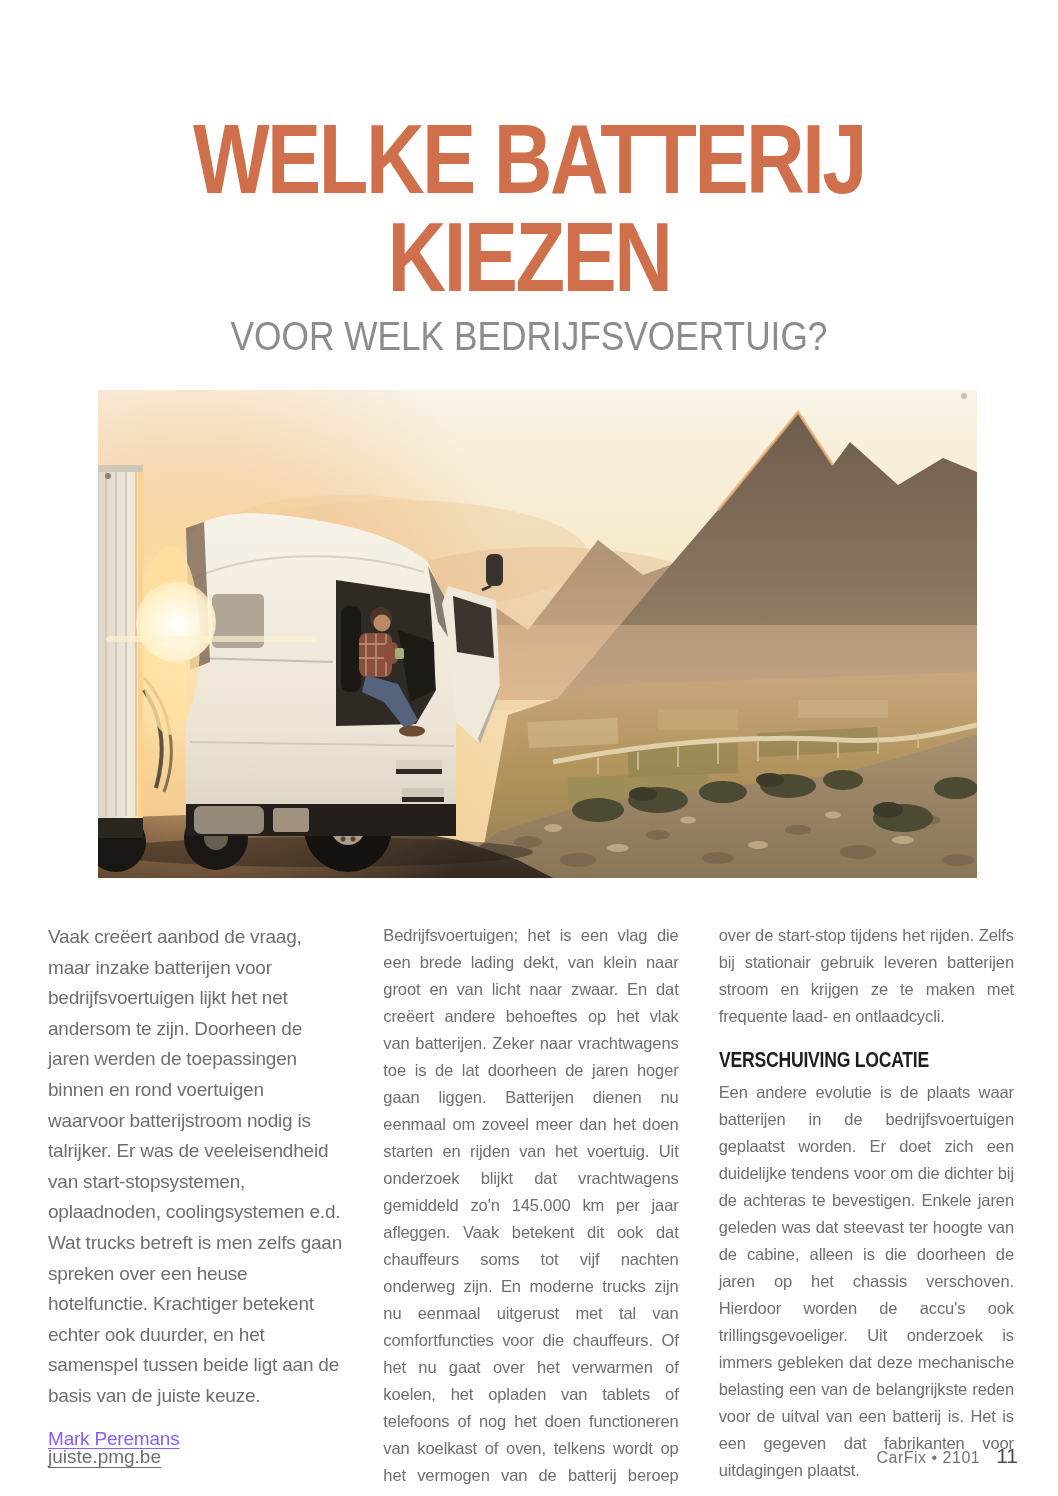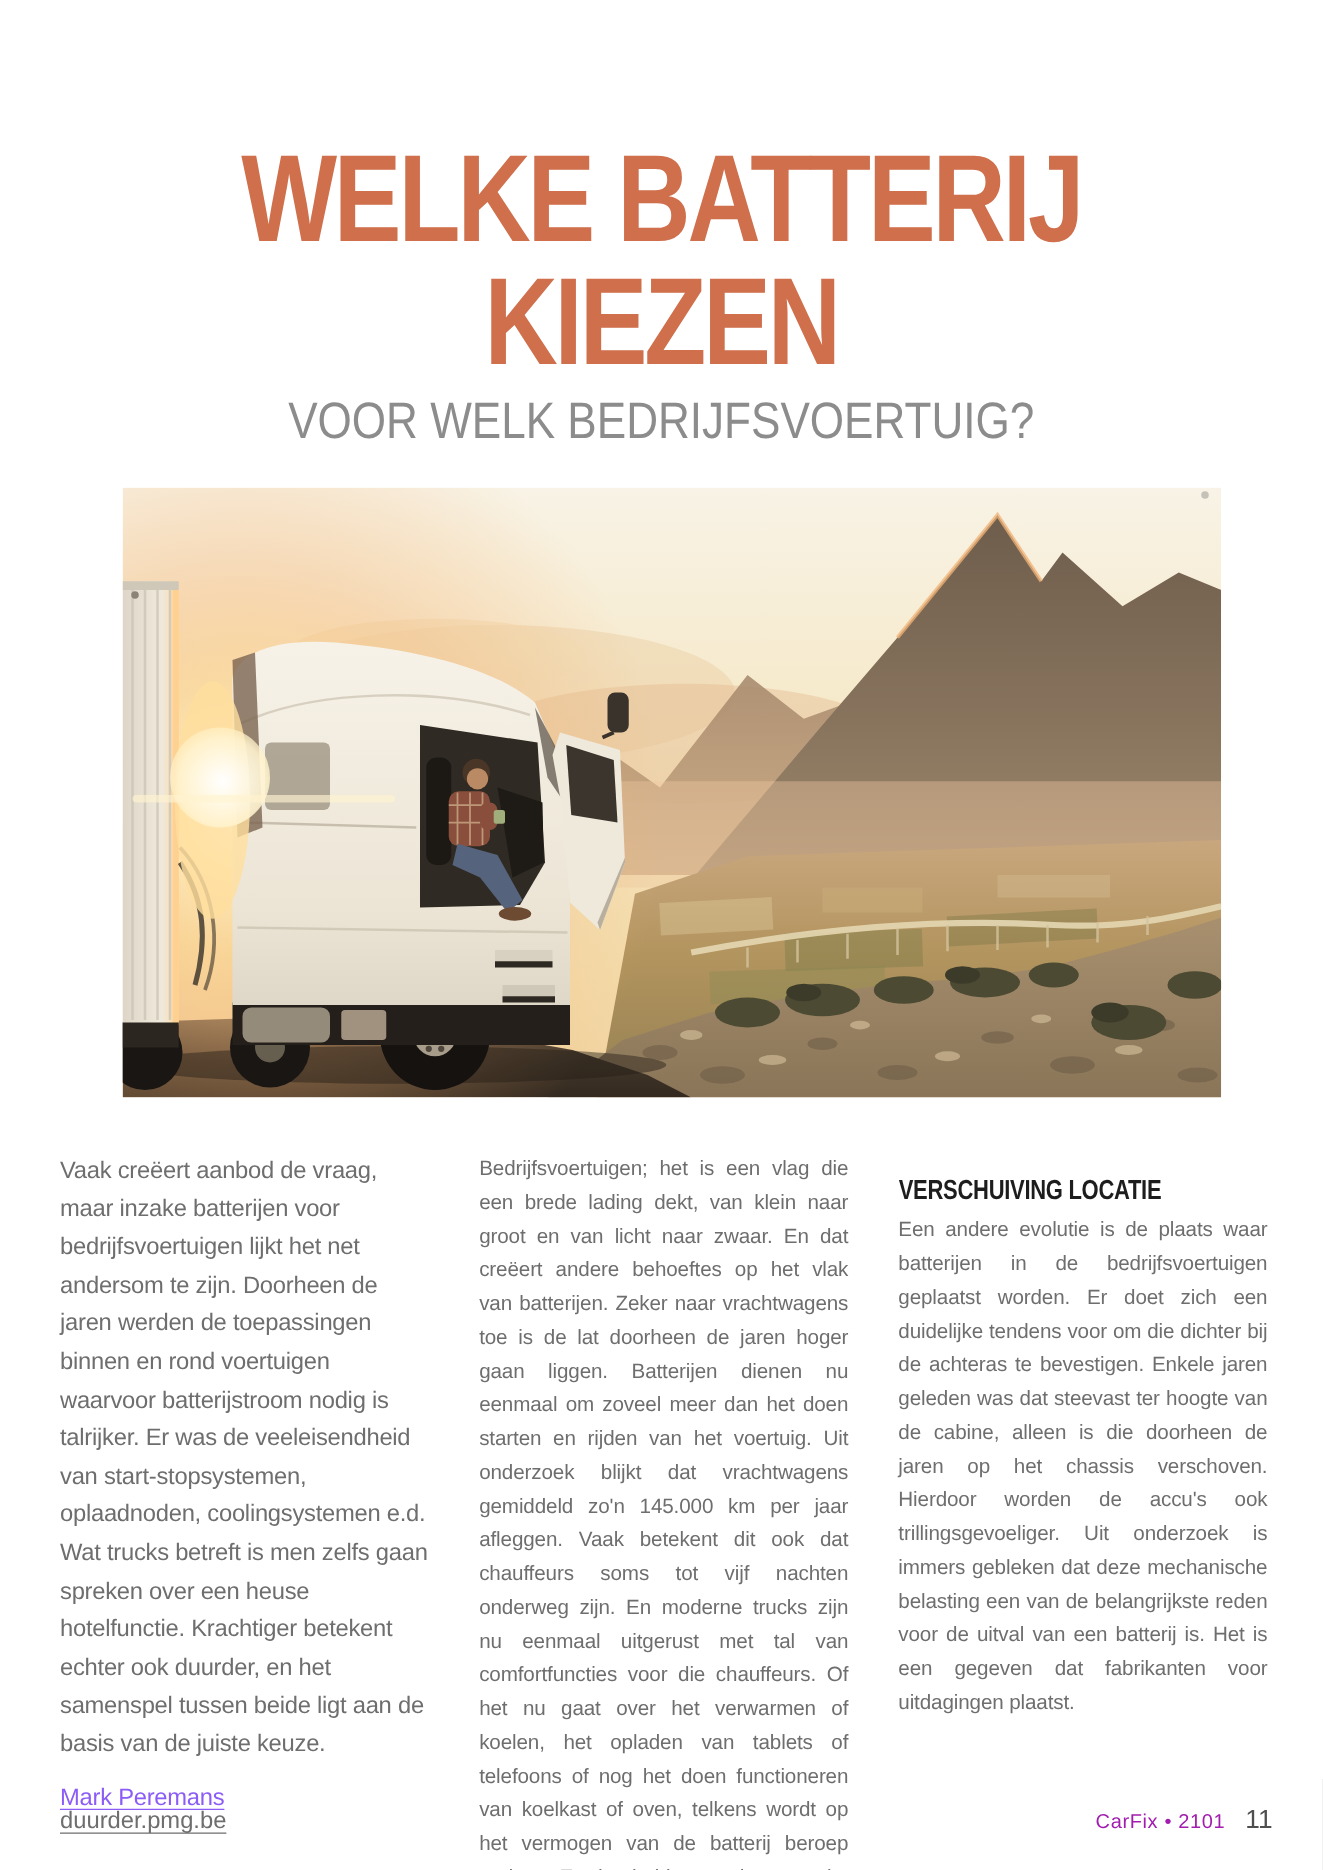--- a/index.html
+++ b/index.html
@@ -74,21 +74,21 @@
   .pfooter{
     position:absolute;left:48px;top:1444px;width:970px;
     display:flex;justify-content:space-between;align-items:baseline;
   }
   .site-link{
     font-size:19px;color:#6e6e6e;
     text-decoration:underline;text-underline-offset:4px;
     cursor:pointer;
   }
   .folio{display:flex;align-items:baseline;gap:16px;}
-  .issue{font-size:16px;color:#a21caf;letter-spacing:0.5px;}
+  .issue{font-size:16px;color:#737373;letter-spacing:0.5px;}
   .pageno{font-size:21px;color:#4f4f4f;}
 </style>
 </head>
 <body>
 
 <div class="page">
 
   <div class="hdr">
     <div class="title-wrap">
       <div>WELKE BATTERIJ</div>
@@ -331,26 +331,27 @@
     <section class="col col-intro">
       <p>Vaak creëert aanbod de vraag, maar inzake batterijen voor bedrijfsvoertuigen lijkt het net andersom te zijn. Doorheen de jaren werden de toepassingen binnen en rond voertuigen waarvoor batterijstroom nodig is talrijker. Er was de veeleisendheid van start-stopsystemen, oplaadnoden, coolingsystemen e.d. Wat trucks betreft is men zelfs gaan spreken over een heuse hotelfunctie. Krachtiger betekent echter ook duurder, en het samenspel tussen beide ligt aan de basis van de juiste keuze.</p>
       <div class="author">Mark Peremans</div>
     </section>
 
     <section class="col col-body">
       <p class="cont">Bedrijfsvoertuigen; het is een vlag die een brede lading dekt, van klein naar groot en van licht naar zwaar. En dat creëert andere behoeftes op het vlak van batterijen. Zeker naar vrachtwagens toe is de lat doorheen de jaren hoger gaan liggen. Batterijen dienen nu eenmaal om zoveel meer dan het doen starten en rijden van het voertuig. Uit onderzoek blijkt dat vrachtwagens gemiddeld zo'n 145.000 km per jaar afleggen. Vaak betekent dit ook dat chauffeurs soms tot vijf nachten onderweg zijn. En moderne trucks zijn nu eenmaal uitgerust met tal van comfortfuncties voor die chauffeurs. Of het nu gaat over het verwarmen of koelen, het opladen van tablets of telefoons of nog het doen functioneren van koelkast of oven, telkens wordt op het vermogen van de batterij beroep gedaan. En dan hebben we het nog niet</p>
     </section>
 
     <section class="col col-body">
+      <p>over de start-stop tijdens het rijden. Zelfs bij stationair gebruik leveren batterijen stroom en krijgen ze te maken met frequente laad- en ontlaadcycli.</p>
       <h2>VERSCHUIVING LOCATIE</h2>
       <p>Een andere evolutie is de plaats waar batterijen in de bedrijfsvoertuigen geplaatst worden. Er doet zich een duidelijke tendens voor om die dichter bij de achteras te bevestigen. Enkele jaren geleden was dat steevast ter hoogte van de cabine, alleen is die doorheen de jaren op het chassis verschoven. Hierdoor worden de accu's ook trillingsgevoeliger. Uit onderzoek is immers gebleken dat deze mechanische belasting een van de belangrijkste reden voor de uitval van een batterij is. Het is een gegeven dat fabrikanten voor uitdagingen plaatst.</p>
     </section>
   </main>
 
   <footer class="pfooter">
-    <a class="site-link">duurder.pmg.be</a>
+    <a class="site-link">juiste.pmg.be</a>
     <div class="folio">
       <span class="issue">CarFix • 2101</span>
       <span class="pageno">11</span>
     </div>
   </footer>
 
 </div>
 
 </body></html>

